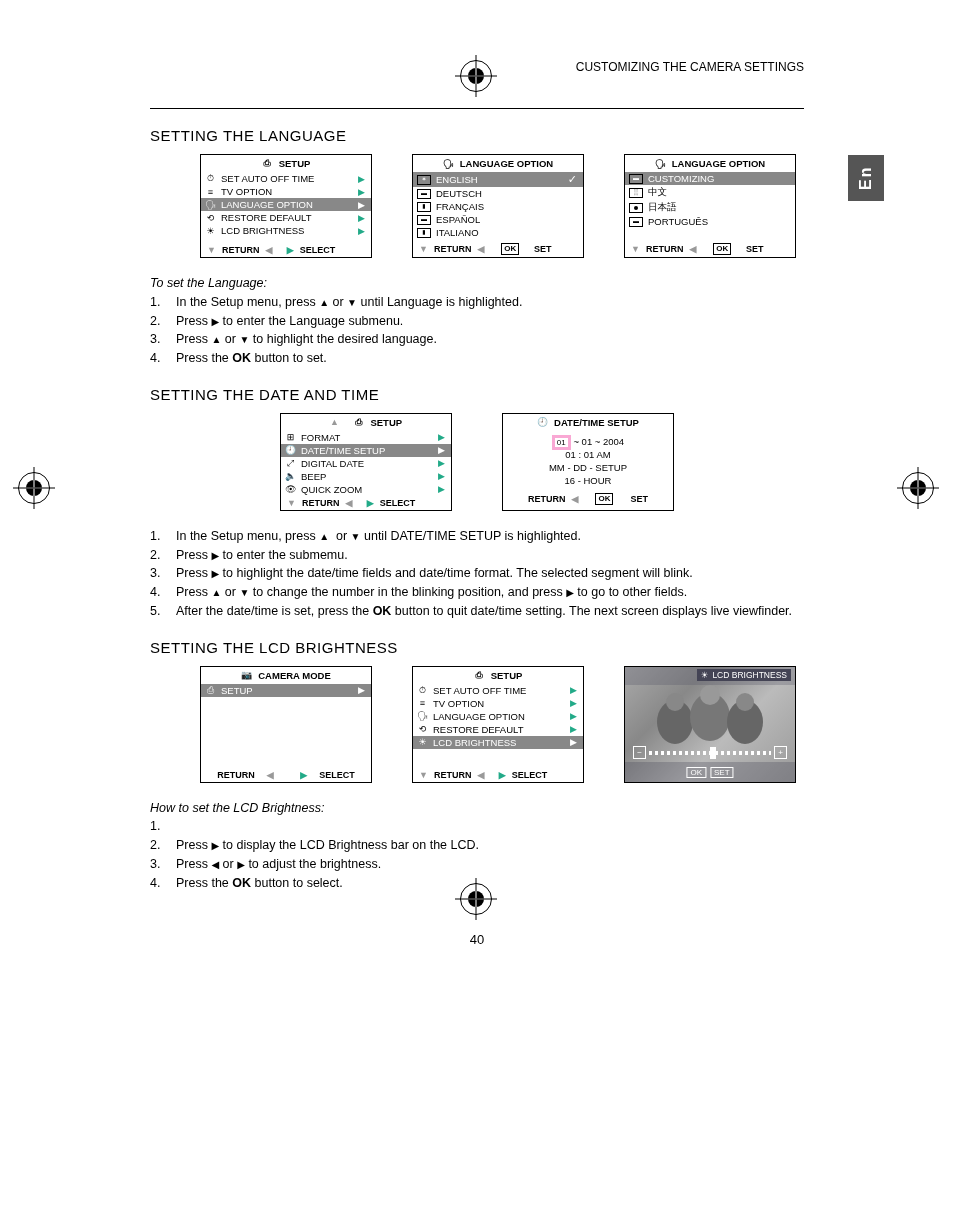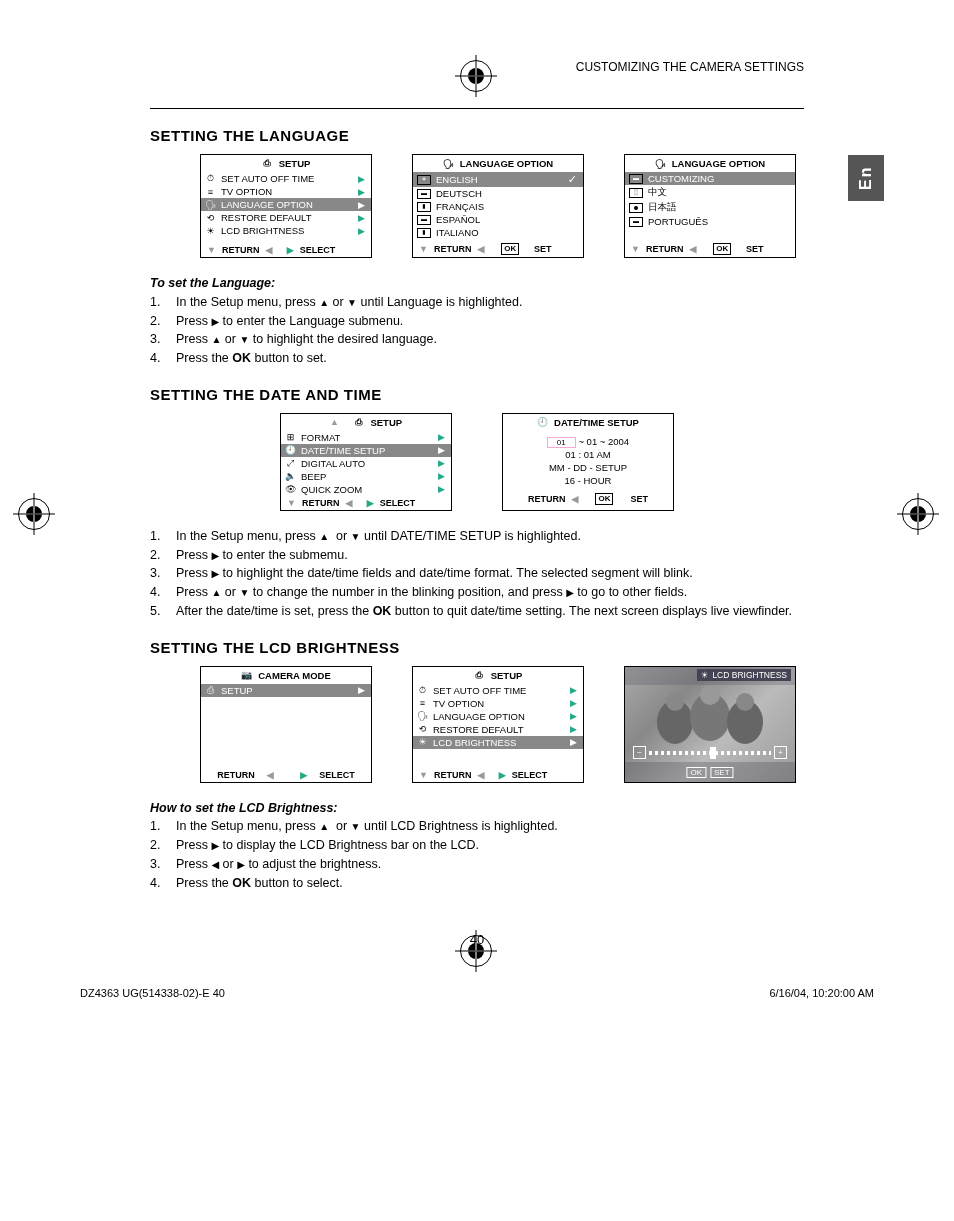--- a/index.html
+++ b/index.html
@@ -38,21 +38,21 @@
   .header-text { text-align:right; font-size:12px; padding-bottom:4px;}
   .side-tab {
     position:absolute; right:70px; top:155px;
     width:36px; height:46px; background:#555; color:#fff;
     display:flex; align-items:center; justify-content:center;
     font-weight:bold; font-size:16px;
     writing-mode: vertical-rl;
     transform: rotate(180deg);
     letter-spacing: 2px;
   }
-  h2 { font-size:15px; font-weight:bold; margin:18px 0 10px 0; letter-spacing:0.5px;}
+  h2 { font-size:15px; font-weight:normal; margin:18px 0 10px 0; letter-spacing:0.5px;}
   .screens-row { display:flex; gap:40px; justify-content:flex-start; padding-left:50px;}
   .screen {
     width:170px; border:1px solid #000; font-size:9.5px;
     display:flex; flex-direction:column;
   }
   .screen-title {
     display:flex; align-items:center; justify-content:center;
     gap:6px; padding:3px 0; font-weight:bold; font-size:9.5px;
     border-bottom: none;
   }
@@ -72,33 +72,33 @@
   .flag.jp { position:relative;}
   .flag.jp::after{content:""; position:absolute; width:4px; height:4px; background:#000; border-radius:50%; top:50%; left:50%; transform:translate(-50%,-50%);}
   .screen-footer {
     display:flex; align-items:center; justify-content:flex-start;
     gap:6px; padding:2px 6px; font-weight:bold; font-size:9px;
   }
   .screen-footer .ft-arrow { color:#999; font-size:9px;}
   .ok-box { border:1px solid #000; padding:0 2px; font-size:8px; display:inline-block; line-height:10px;}
 
   .instructions { font-size:12.5px; margin-top:16px; line-height:1.5;}
-  .instructions em { font-style:italic; font-weight:bold;}
+  .instructions em { font-style:italic; font-weight:normal;}
   .instructions .li { display:flex; gap:8px;}
   .instructions .li .num { min-width:18px;}
   .tri { display:inline-block; font-size:10px; vertical-align:middle;}
   .tri.up::before{content:"▲";}
   .tri.down::before{content:"▼";}
   .tri.left::before{content:"◀";}
   .tri.right::before{content:"▶";}
 
   .center-col { display:flex; flex-direction:column; align-items:center;}
   .datetime-values { text-align:center; font-size:9.5px; padding:4px 0;}
   .datetime-values div { padding:1px 0;}
-  .date-box { border:1px solid #f9a8d4; padding:0 9px; font-size:8px;}
+  .date-box { border:3px solid #f9a8d4; padding:0 2px; font-size:8px;}
 
   .lcd-preview {
     width:170px; height:115px; border:1px solid #000;
     position:relative; overflow:hidden;
     background: linear-gradient(135deg,#aaa 0%, #888 30%, #bbb 60%, #999 100%);
   }
   .lcd-preview .title-bar {
     position:absolute; top:2px; right:4px;
     background:#445; color:#fff; font-size:8.5px; padding:1px 4px;
     display:flex; gap:4px; align-items:center;
@@ -311,21 +311,21 @@
           <div class="menu-row sel">
               <span class="menu-left">
                 <span class="menu-icon">🕘</span>
                 <span>DATE/TIME SETUP</span>
               </span>
               <span class="menu-arrow sel">▶</span>
             </div>
           <div class="menu-row">
               <span class="menu-left">
                 <span class="menu-icon">⤢</span>
-                <span>DIGITAL AUTO</span>
+                <span>DIGITAL DATE</span>
               </span>
               <span class="menu-arrow">▶</span>
             </div>
           <div class="menu-row">
               <span class="menu-left">
                 <span class="menu-icon">🔈</span>
                 <span>BEEP</span>
               </span>
               <span class="menu-arrow">▶</span>
             </div>
@@ -467,36 +467,31 @@
             <span>OK</span>
             <span>SET</span>
           </div>
       </div>
     </div>
 
     <div class="instructions">
       <em>How to set the LCD Brightness:</em>
       <div class="li">
           <span class="num">1.</span>
-          <span>In the Setup menu, press <span class="tri up"></span>&nbsp; or <span class="tri down"></span> until LCD Brightness is highlighted.</span>
         </div>
       <div class="li">
           <span class="num">2.</span>
           <span>Press <span class="tri right"></span> to display the LCD Brightness bar on the LCD.</span>
         </div>
       <div class="li">
           <span class="num">3.</span>
           <span>Press <span class="tri left"></span> or <span class="tri right"></span> to adjust the brightness.</span>
         </div>
       <div class="li">
           <span class="num">4.</span>
           <span>Press the <b>OK</b> button to select.</span>
         </div>
     </div>
 
     <div class="page-number">40</div>
   </div>
 
-  <div class="footer-row">
-    <span>DZ4363 UG(514338-02)-E   40</span>
-    <span>6/16/04, 10:20:00 AM</span>
-  </div>
 </div>
 
 </body></html>

